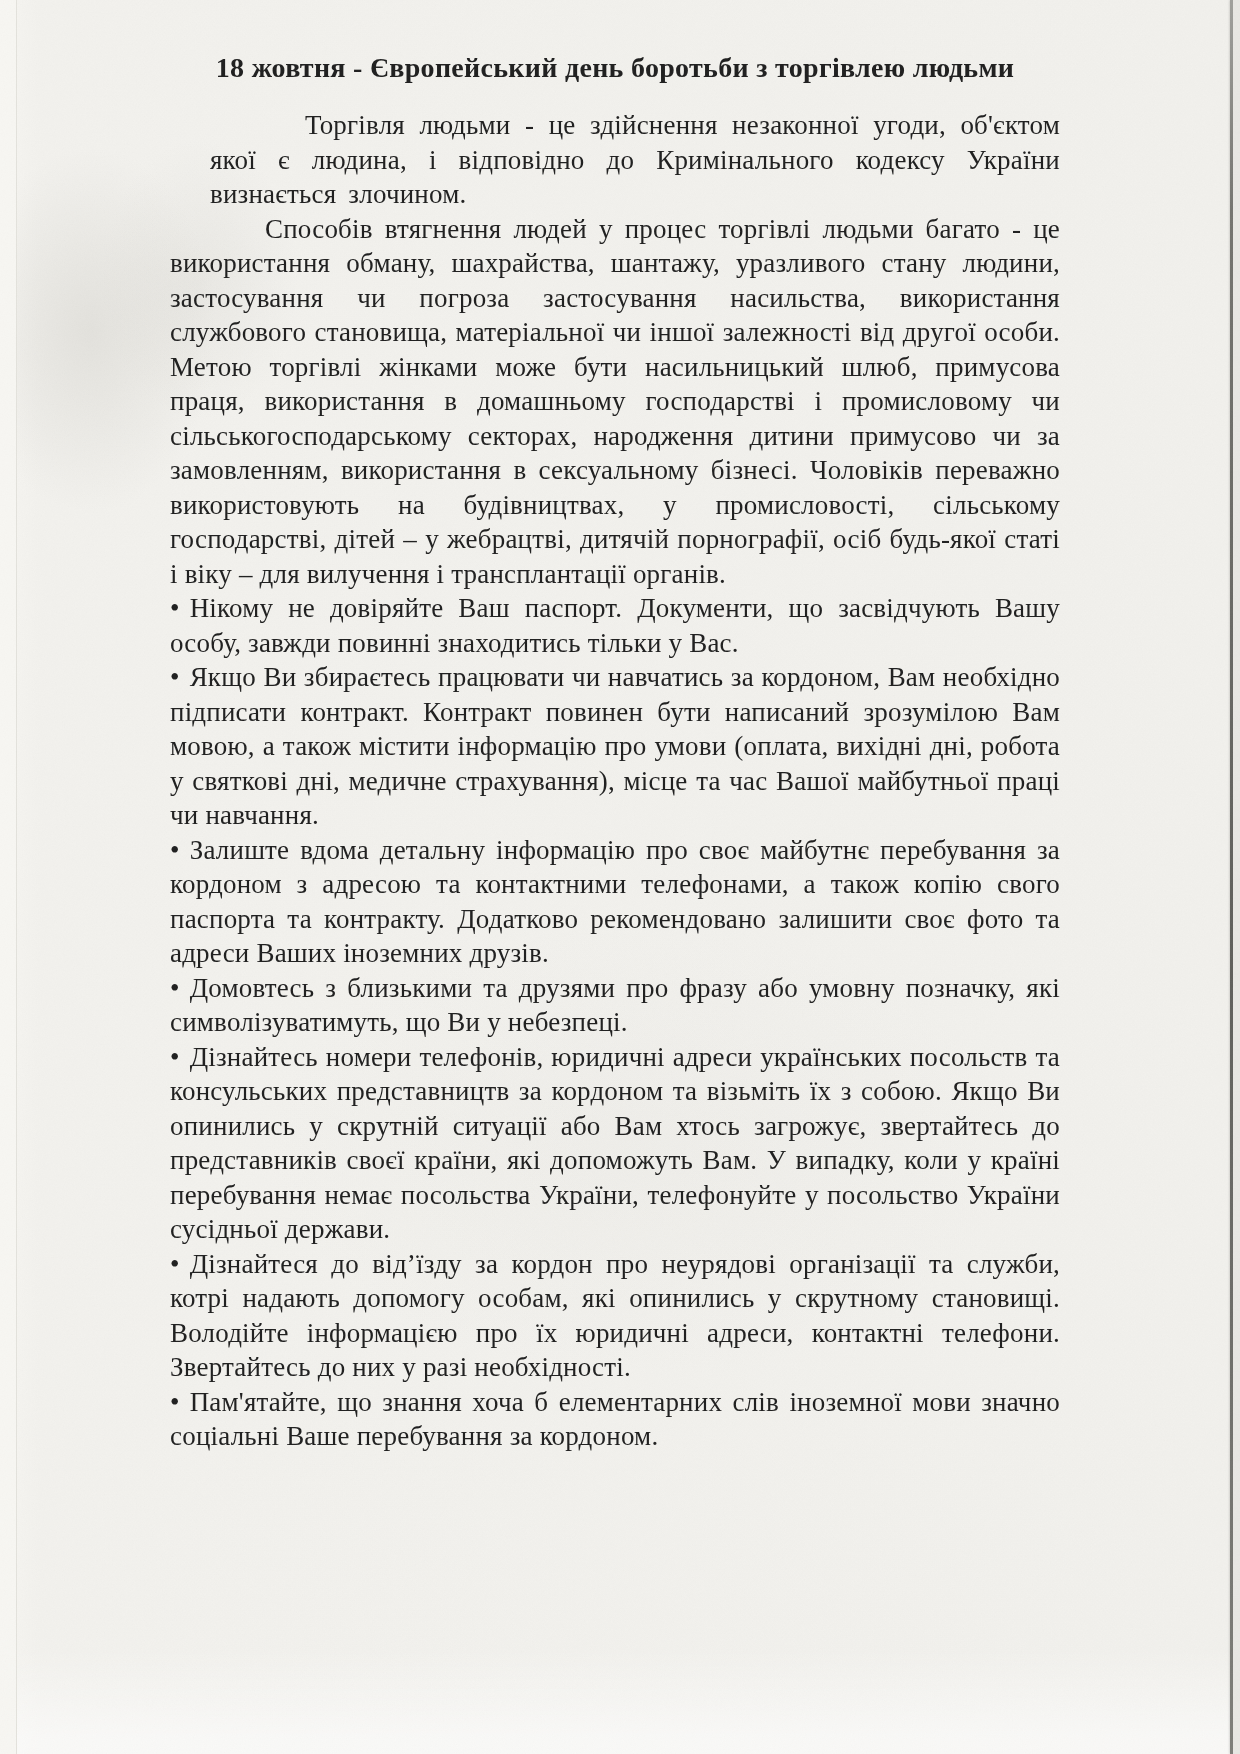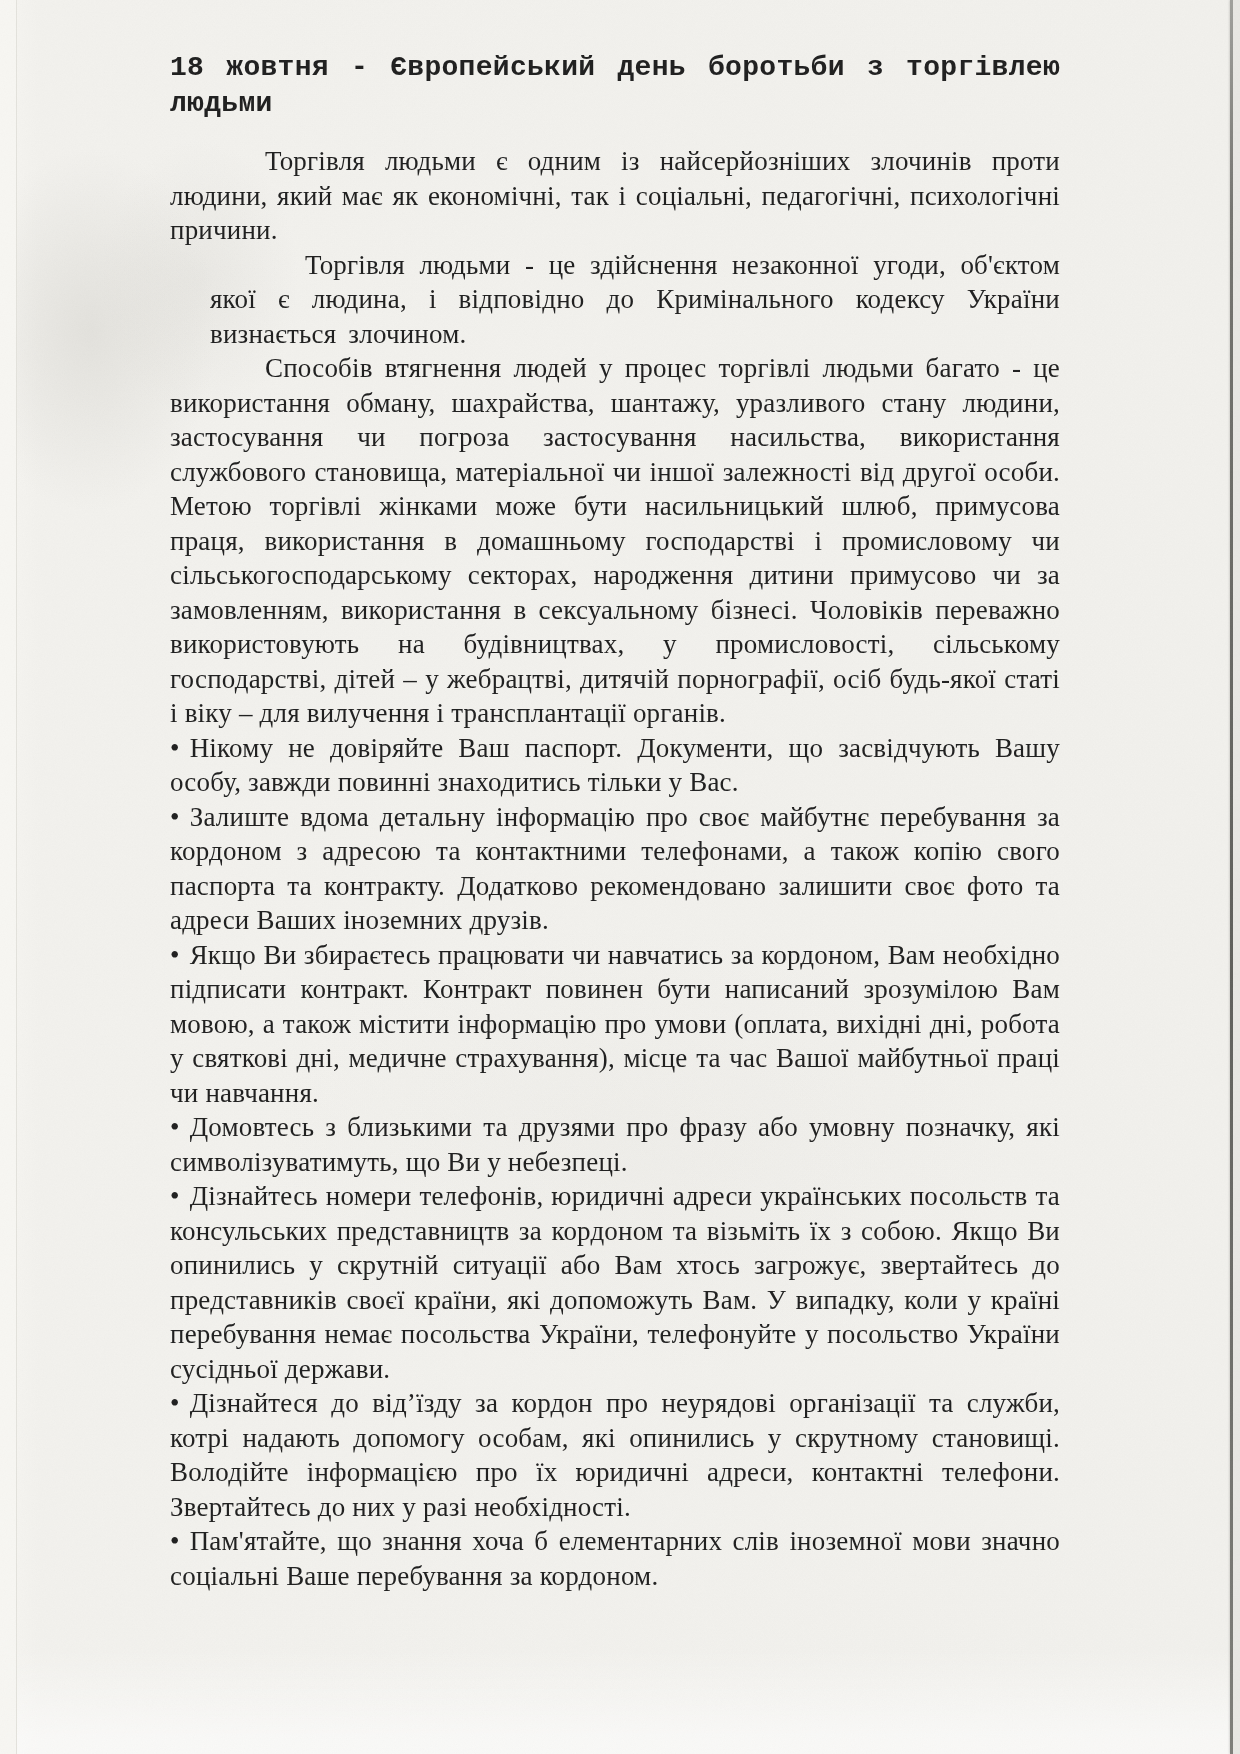--- a/index.html
+++ b/index.html
@@ -33,24 +33,24 @@
   }
   .content{
     position:absolute;
     left:170px;top:50px;width:890px;
     font-size:27px;line-height:34.5px;
     text-align:justify;
     letter-spacing:0.2px;
   }
   .doc-title{
     font-size:28px;font-weight:bold;
+    text-align:center;
     margin:0 0 22px 0;
     line-height:36px;
     letter-spacing:0.3px;
-    font-family:Liberation Mono, monospace;
   }
   .para{margin:0;text-indent:95px;}
   .para.spread{word-spacing:5px;margin-left:40px;}
   .advice-heading{
     margin:0;text-indent:95px;font-weight:bold;letter-spacing:0.3px;
   }
   .bullet-item{margin:0;}
   .bullet-marker{margin-right:10px;}
   .grain{
     position:absolute;left:0;top:0;width:1240px;height:1754px;
@@ -60,28 +60,27 @@
 </head>
 <body>
 
 <div class="scan-page">
 
   <div class="left-band"></div>
 
   <div class="content">
     <h1 class="doc-title">18 жовтня - Європейський день боротьби з торгівлею людьми</h1>
 
-    <p class="para">Торгівля людьми є одним із найсерйозніших злочинів проти людини, який має як економічні, так і соціальні, педагогічні, психологічні причини.</p>
     <p class="para spread">Торгівля людьми - це здійснення незаконної угоди, об'єктом якої є людина, і відповідно до Кримінального кодексу України визнається злочином.</p>
     <p class="para">Способів втягнення людей у процес торгівлі людьми багато - це використання обману, шахрайства, шантажу, уразливого стану людини, застосування чи погроза застосування насильства, використання службового становища, матеріальної чи іншої залежності від другої особи. Метою торгівлі жінками може бути насильницький шлюб, примусова праця, використання в домашньому господарстві і промисловому чи сільськогосподарському секторах, народження дитини примусово чи за замовленням, використання в сексуальному бізнесі. Чоловіків переважно використовують на будівництвах, у промисловості, сільському господарстві, дітей – у жебрацтві, дитячій порнографії, осіб будь-якої статі і віку – для вилучення і трансплантації органів.</p>
 
 
     <p class="bullet-item"><span class="bullet-marker">•</span><span>Нікому не довіряйте Ваш паспорт. Документи, що засвідчують Вашу особу, завжди повинні знаходитись тільки у Вас.</span></p>
+    <p class="bullet-item"><span class="bullet-marker">•</span><span>Якщо Ви збираєтесь працювати чи навчатись за кордоном, Вам необхідно підписати контракт. Контракт повинен бути написаний зрозумілою Вам мовою, а також містити інформацію про умови (оплата, вихідні дні, робота у святкові дні, медичне страхування), місце та час Вашої майбутньої праці чи навчання.</span></p>
     <p class="bullet-item"><span class="bullet-marker">•</span><span>Залиште вдома детальну інформацію про своє майбутнє перебування за кордоном з адресою та контактними телефонами, а також копію свого паспорта та контракту. Додатково рекомендовано залишити своє фото та адреси Ваших іноземних друзів.</span></p>
-    <p class="bullet-item"><span class="bullet-marker">•</span><span>Якщо Ви збираєтесь працювати чи навчатись за кордоном, Вам необхідно підписати контракт. Контракт повинен бути написаний зрозумілою Вам мовою, а також містити інформацію про умови (оплата, вихідні дні, робота у святкові дні, медичне страхування), місце та час Вашої майбутньої праці чи навчання.</span></p>
     <p class="bullet-item"><span class="bullet-marker">•</span><span>Домовтесь з близькими та друзями про фразу або умовну позначку, які символізуватимуть, що Ви у небезпеці.</span></p>
     <p class="bullet-item"><span class="bullet-marker">•</span><span>Дізнайтесь номери телефонів, юридичні адреси українських посольств та консульських представництв за кордоном та візьміть їх з собою. Якщо Ви опинились у скрутній ситуації або Вам хтось загрожує, звертайтесь до представників своєї країни, які допоможуть Вам. У випадку, коли у країні перебування немає посольства України, телефонуйте у посольство України сусідньої держави.</span></p>
     <p class="bullet-item"><span class="bullet-marker">•</span><span>Дізнайтеся до від’їзду за кордон про неурядові організації та служби, котрі надають допомогу особам, які опинились у скрутному становищі. Володійте інформацією про їх юридичні адреси, контактні телефони. Звертайтесь до них у разі необхідності.</span></p>
     <p class="bullet-item"><span class="bullet-marker">•</span><span>Пам'ятайте, що знання хоча б елементарних слів іноземної мови значно соціальні Ваше перебування за кордоном.</span></p>
   </div>
 
   <div class="edge-line"></div>
   <div class="right-band"></div>
 
   <svg class="grain" width="1240" height="1754" xmlns="http://www.w3.org/2000/svg">

